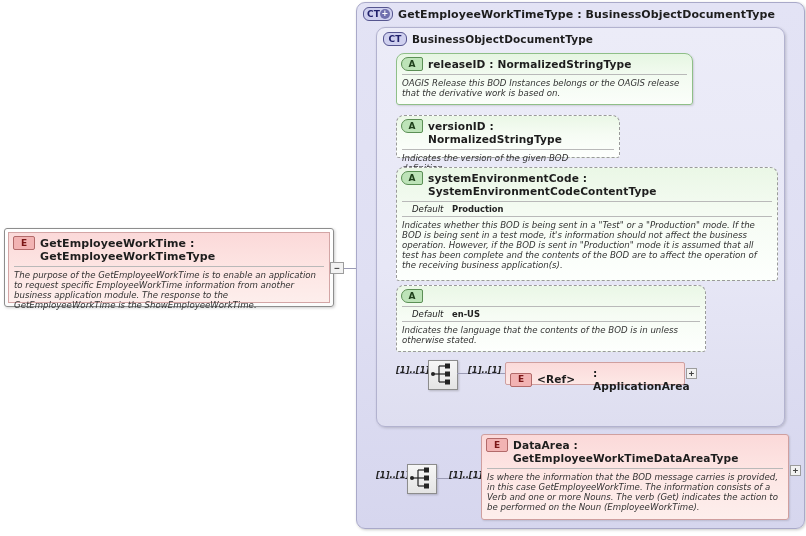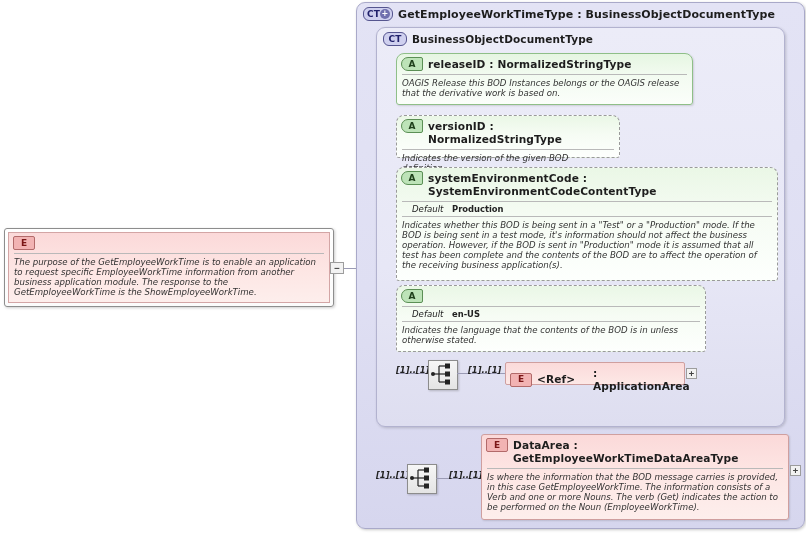--- a/index.html
+++ b/index.html
@@ -266,20 +266,21 @@
     </div>
     <div class="sep"></div>
     <div class="body">Is where the information that the BOD message carries is provided, in this case GetEmployeeWorkTime. The information consists of a Verb and one or more Nouns. The verb (Get) indicates the action to be performed on the Noun (EmployeeWorkTime).</div>
   </div>
   <div class="handle" style="left:790px;top:465px;">+</div>
 
   <div class="node" id="root-element">
     <div class="inner">
       <div class="hdr">
         <span class="badge e">E</span>
+        <span class="label">GetEmployeeWorkTime : GetEmployeeWorkTimeType</span>
       </div>
       <div class="sep"></div>
       <div class="body">The purpose of the GetEmployeeWorkTime is to enable an application to request specific EmployeeWorkTime information from another business application module.  The response to the GetEmployeeWorkTime is the ShowEmployeeWorkTime.</div>
     </div>
   </div>
 
   <div class="handle" style="left:330px;top:262px;width:14px;height:12px;line-height:10px;">−</div>
   <div class="line h" style="left:344px;top:268px;width:12px;"></div>
 
 </div>

